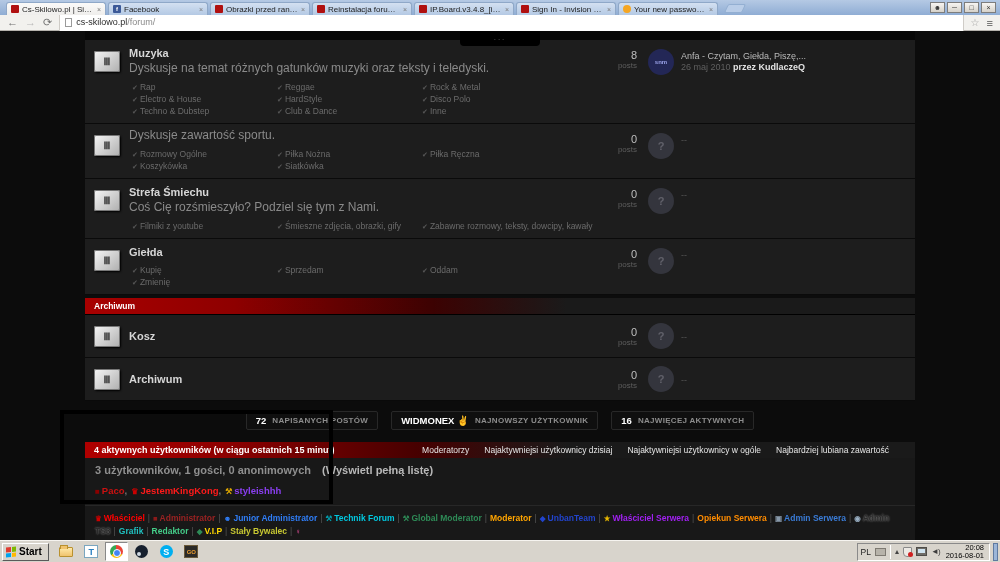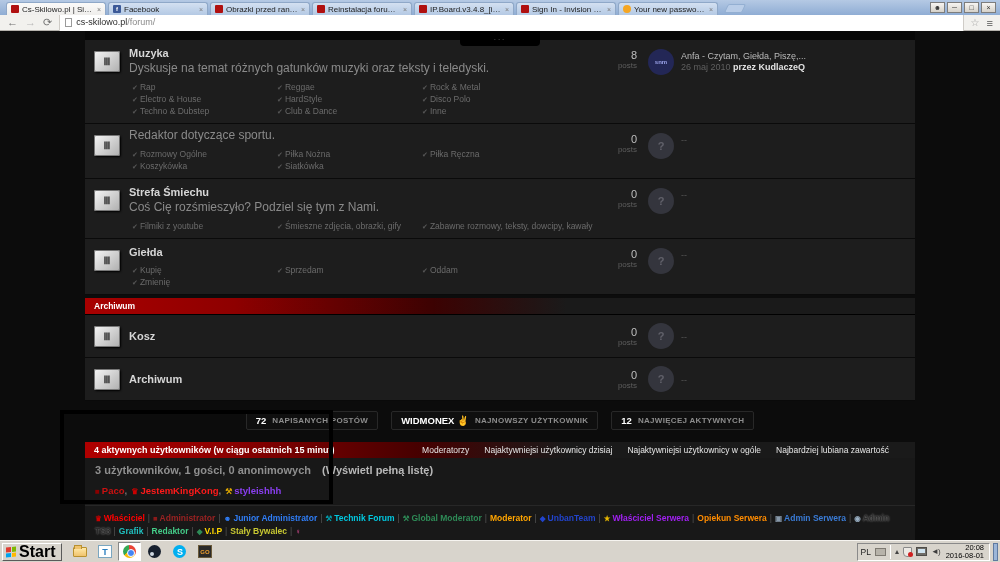--- a/index.html
+++ b/index.html
@@ -80,21 +80,21 @@
   .ol-div { border-top:1px solid #272727; margin:9px -10px 6px; }
   .legend { font-size:8.5px; font-weight:bold; line-height:12px; }
   .legend .sep { color:#555; margin:0 3px; font-weight:normal; }
   .legend .lic { font-size:7.5px; margin-right:2px; }
   .legend .outline { text-shadow:0 0 2px #9a9a9a; }
 
   .annotation { position:absolute; left:60px; top:379px; width:273px; height:94px; border:4px solid #000; z-index:40; pointer-events:none; }
 
   
   .taskbar { position:absolute; bottom:0; left:0; right:0; height:22px; background:#d8d4cc; border-top:1px solid #f6f4f0; display:flex; align-items:center; padding:0 2px; gap:3px; z-index:60; }
-  .start { height:18px; display:flex; align-items:center; gap:3px; padding:0 6px 0 3px; background:#d8d4cc; border:1px solid; border-color:#fff #5a5a5a #5a5a5a #fff; font-size:16px; font-weight:bold; color:#000; }
+  .start { height:18px; display:flex; align-items:center; gap:3px; padding:0 6px 0 3px; background:#d8d4cc; border:1px solid; border-color:#fff #5a5a5a #5a5a5a #fff; font-size:10px; font-weight:bold; color:#000; }
   .flagic { width:10px; height:10px; display:grid; grid-template-columns:1fr 1fr; grid-template-rows:1fr 1fr; gap:1px; transform:skewY(-5deg); }
   .flagic i { display:block; } .fr{background:#e03c31;} .fg{background:#7eb900;} .fb{background:#00a3ee;} .fy{background:#ffb900;}
   .ql { display:flex; gap:2px; margin-left:3px; }
   .qbtn { width:23px; height:19px; display:flex; align-items:center; justify-content:center; border:1px solid transparent; }
   .qbtn.active { background:#fff; border-color:#888 #fff #fff #888; }
   .ico-folder { width:14px; height:10px; background:linear-gradient(#ffe9a8,#f0c36d); border:1px solid #b9912f; border-radius:1px; position:relative; }
   .ico-folder::before { content:""; position:absolute; top:-3px; left:0; width:6px; height:3px; background:#f0c36d; border:1px solid #b9912f; border-bottom:none; }
   .ico-ts { width:14px; height:13px; background:#fff; border:1px solid #7aa6c0; color:#2a7fc0; font-size:9px; font-weight:bold; display:flex; align-items:center; justify-content:center; }
   .ico-chrome { width:13px; height:13px; border-radius:50%; background:conic-gradient(#ea4335 0 33%,#fbbc05 33% 66%,#34a853 66% 100%); position:relative; }
   .ico-chrome::after { content:""; position:absolute; left:3.5px; top:3.5px; width:6px; height:6px; border-radius:50%; background:#4285f4; border:1px solid #fff; }
@@ -219,21 +219,21 @@
               <div><span class="t">Anfa - Czytam, Giełda, Piszę,...</span></div>
               <div><span class="d">26 maj 2010 </span><span class="u">przez KudlaczeQ</span></div>
             </div>
           </div>
         </div>
         <div class="frow">
           <div class="frow-icon">
             <div class="folder">Ⅲ</div>
           </div>
           <div class="frow-main">
-            <div class="fdesc">Redaktor dotyczące sportu.</div>
+            <div class="fdesc">Dyskusje zawartość sportu.</div>
             <div class="fsubs">
               <div class="subcol">
                 <div class="sub"><span class="ck">✔</span>Rozmowy Ogólne</div>
                 <div class="sub"><span class="ck">✔</span>Koszykówka</div>
               </div>
               <div class="subcol">
                 <div class="sub"><span class="ck">✔</span>Piłka Nożna</div>
                 <div class="sub"><span class="ck">✔</span>Siatkówka</div>
               </div>
               <div class="subcol">
@@ -345,21 +345,21 @@
     <div class="stats" id="statsRow">
         <div class="stat">
           <span class="v">72</span>
           <span class="l">NAPISANYCH POSTÓW</span>
         </div>
         <div class="stat">
           <span class="v">WIDMONEX ✌</span>
           <span class="l">NAJNOWSZY UŻYTKOWNIK</span>
         </div>
         <div class="stat">
-          <span class="v">12</span>
+          <span class="v">16</span>
           <span class="l">NAJWIĘCEJ AKTYWNYCH</span>
         </div>
       </div>
     <div class="active-bar">
       <div class="ab-title">4 aktywnych użytkowników (w ciągu ostatnich 15 minut)</div>
       <div class="ab-links" id="abLinks">
           <span class="ab-link">Moderatorzy</span>
           <span class="ab-link">Najaktywniejsi użytkownicy dzisiaj</span>
           <span class="ab-link">Najaktywniejsi użytkownicy w ogóle</span>
           <span class="ab-link">Najbardziej lubiana zawartość</span>

